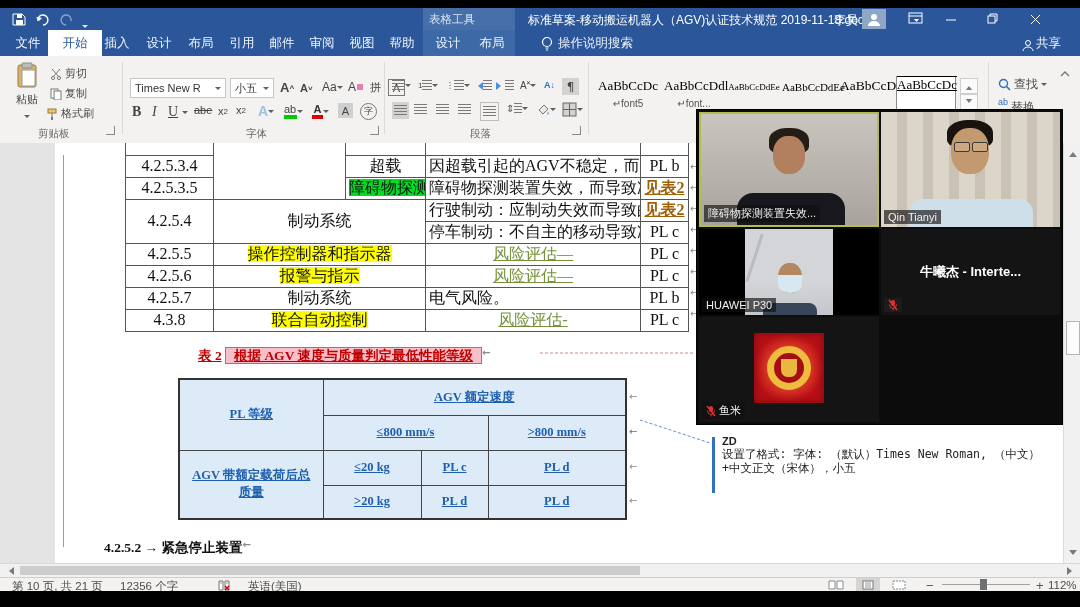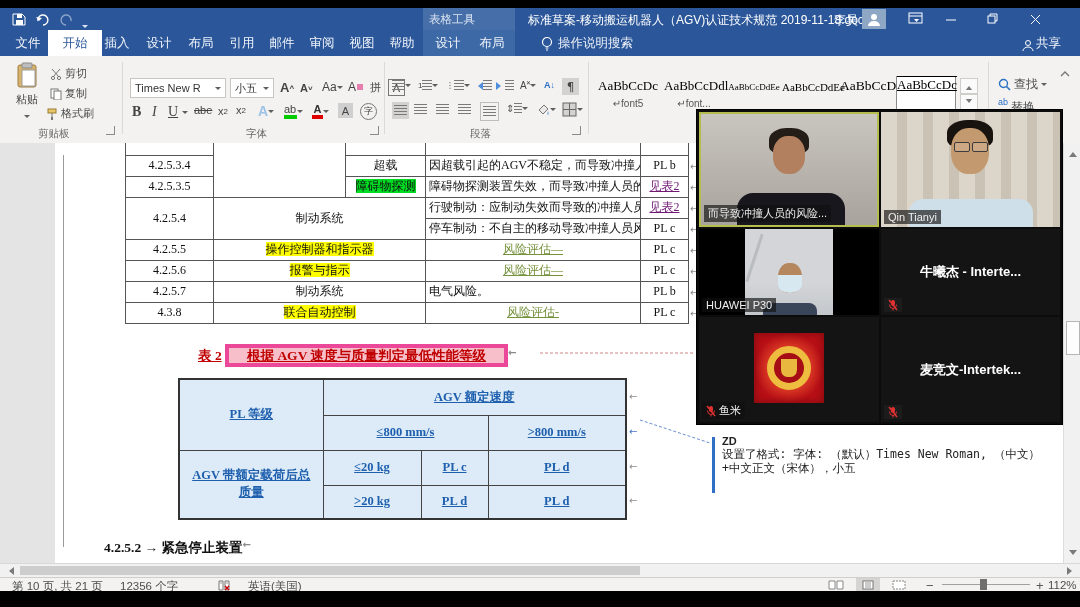--- a/index.html
+++ b/index.html
@@ -24,27 +24,27 @@
   .box{position:absolute;background:#fff;border:1px solid #c8c6c4;display:flex;align-items:center;font-size:11px;color:#333;padding:0 4px;box-sizing:border-box;}
   .ric{position:absolute;display:flex;align-items:center;justify-content:center;font-size:12px;color:#444;}
   .lines{display:inline-block;width:13px;height:11px;background:repeating-linear-gradient(to bottom,#7a7a7a 0 1px,transparent 1px 3px);}
   .chip{position:absolute;top:80px;height:42px;text-align:center;cursor:default;}
   .chipsample{font-family:"Liberation Serif",serif;color:#000000;white-space:nowrap;}
   .chiplabel{font-size:10px;color:#555;margin-top:4px;white-space:nowrap;}
   
   #docarea{position:absolute;left:0;top:143px;width:1080px;height:420px;background:#e4e4e4;overflow:hidden;}
   #page{position:absolute;left:55px;top:0;width:1008px;height:420px;background:#fff;}
   table.doc{border-collapse:collapse;table-layout:fixed;position:absolute;font-family:"Liberation Serif",serif;}
-  table.doc td{border:1px solid #555;font-size:12px;color:#111;padding:0 3px;overflow:hidden;white-space:nowrap;}
+  table.doc td{border:1px solid #555;font-size:16px;color:#111;padding:0 3px;overflow:hidden;white-space:nowrap;}
   .nt{border-top:none!important;}
   .ctr{text-align:center;}
   .dotg{border-top:1px dotted #a9c23f!important;}
   .hl-y{background:#ffff00;}
   .hl-g{background:#00dd22;}
-  .ins-b{color:#701a75;text-decoration:underline;}
+  .ins-b{color:#a16207;text-decoration:underline;font-weight:bold;}
   .ins-g{color:#76923c;text-decoration:underline;}
   table.t2 td{background:#dcebf7;border:1px solid #444;font-size:12.5px;text-align:center;white-space:normal;}
   .t2t{color:#1e5fae;font-weight:bold;text-decoration:underline;}
   .rowend{position:absolute;font-size:10px;color:#8a8a8a;font-family:"DejaVu Sans",sans-serif;}
   
   #meeting{position:absolute;left:697px;top:110px;width:365px;height:314px;background:#0c0c0c;z-index:60;box-shadow:0 0 0 1px #000;}
   .tile{position:absolute;background:#141414;overflow:hidden;}
   .vlabel{position:absolute;left:3px;bottom:3px;background:rgba(15,15,15,.65);color:#efefef;font-size:11px;padding:1px 4px;white-space:nowrap;display:flex;align-items:center;gap:3px;}
   .vname{position:absolute;left:0;right:0;top:50%;transform:translateY(-50%);text-align:center;color:#fff;font-weight:bold;font-size:13px;}
   
@@ -414,21 +414,21 @@
     <span class="rowend" style="left:690px;top:39px;">←</span>
     <span class="rowend" style="left:690px;top:60px;">←</span>
     <span class="rowend" style="left:690px;top:81px;">←</span>
     <span class="rowend" style="left:690px;top:102px;">←</span>
     <span class="rowend" style="left:690px;top:123px;">←</span>
     <span class="rowend" style="left:690px;top:144px;">←</span>
     <span class="rowend" style="left:690px;top:165px;">←</span>
 
     <div class="abs" style="left:198px;top:204px;font-family:'Liberation Serif',serif;font-size:13.5px;font-weight:bold;white-space:nowrap;">
       <span style="color:#c00000;text-decoration:underline;">表 2</span>
-      <span style="color:#c00000;text-decoration:underline;background:#f6bfc9;border:4px solid #ec4899;padding:0 18px;">根据 AGV 速度与质量判定最低性能等级</span>
+      <span style="color:#c00000;text-decoration:underline;background:#f6bfc9;border:1px solid #ec4899;padding:0 8px;">根据 AGV 速度与质量判定最低性能等级</span>
       <span class="rowend">←</span>
     </div>
 
     <svg class="abs" style="left:0;top:0;width:1080px;height:420px;pointer-events:none;">
       <line x1="540" y1="210" x2="694" y2="210" stroke="#cc8888" stroke-dasharray="3 2"></line>
       <line x1="640" y1="277" x2="710" y2="300" stroke="#4472c4" stroke-dasharray="3 2" opacity=".8"></line>
     </svg>
 
     <table class="doc t2" style="left:178px;top:235px;width:447px;border:2px solid #333;">
       <colgroup>
@@ -535,21 +535,21 @@
     <div class="abs" style="left:1048px;top:1px;">112%</div>
   </div>
   <div class="band" style="top:591px;height:16px;"></div>
 
   <div id="meeting">
 
     <div class="tile" style="left:2px;top:2px;width:180px;height:115px;border:2px solid #b4bd4e;box-sizing:border-box;background:linear-gradient(180deg,#c9c5bf,#a8a39c);">
       <div class="abs" style="left:68px;top:14px;width:40px;height:26px;background:#241c17;border-radius:45% 45% 30% 30%;"></div>
       <div class="abs" style="left:72px;top:22px;width:32px;height:38px;background:#b2805f;border-radius:45%;"></div>
       <div class="abs" style="left:36px;bottom:-2px;width:108px;height:34px;background:#17171d;border-radius:16px 16px 0 0;"></div>
-      <div class="vlabel">而导致冲撞人员的风险...</div>
+      <div class="vlabel">障碍物探测装置失效...</div>
     </div>
 
     <div class="tile" style="left:184px;top:2px;width:179px;height:115px;background:repeating-linear-gradient(90deg,#dcd5c9 0 16px,#cac2b4 16px 26px);">
       <div class="abs" style="left:66px;top:8px;width:46px;height:28px;background:#19130f;border-radius:45% 45% 30% 30%;"></div>
       <div class="abs" style="left:70px;top:16px;width:38px;height:46px;background:#c3996f;border-radius:45%;"></div>
       <div class="abs" style="left:73px;top:30px;width:14px;height:8px;border:1.5px solid #3c3c3c;border-radius:2px;background:rgba(255,255,255,.15);"></div>
       <div class="abs" style="left:91px;top:30px;width:14px;height:8px;border:1.5px solid #3c3c3c;border-radius:2px;background:rgba(255,255,255,.15);"></div>
       <div class="abs" style="left:28px;bottom:-2px;width:124px;height:30px;background:#cfdfe9;border-radius:14px 14px 0 0;"></div>
       <div class="vlabel">Qin Tianyi</div>
     </div>
@@ -585,26 +585,15 @@
         <svg width="10" height="12">
             <rect x="3" y="1" width="4" height="6" rx="2" fill="#e03131"></rect>
             <path d="M1.5 5.5 a3.5 4 0 0 0 7 0" stroke="#e03131" fill="none"></path>
             <line x1="5" y1="9.5" x2="5" y2="11.5" stroke="#e03131"></line>
             <line x1="1" y1="1" x2="9" y2="11" stroke="#e03131" stroke-width="1.5"></line>
           </svg>
         <span>鱼米</span>
       </div>
     </div>
 
-    <div class="tile" style="left:184px;top:207px;width:179px;height:105px;">
-      <div class="vname">麦竞文-Intertek...</div>
-      <div class="vlabel" style="background:rgba(30,30,30,.8);">
-        <svg width="10" height="12">
-            <rect x="3" y="1" width="4" height="6" rx="2" fill="#e03131"></rect>
-            <path d="M1.5 5.5 a3.5 4 0 0 0 7 0" stroke="#e03131" fill="none"></path>
-            <line x1="5" y1="9.5" x2="5" y2="11.5" stroke="#e03131"></line>
-            <line x1="1" y1="1" x2="9" y2="11" stroke="#e03131" stroke-width="1.5"></line>
-          </svg>
-      </div>
-    </div>
   </div>
 
 </div>
 
 </body></html>

